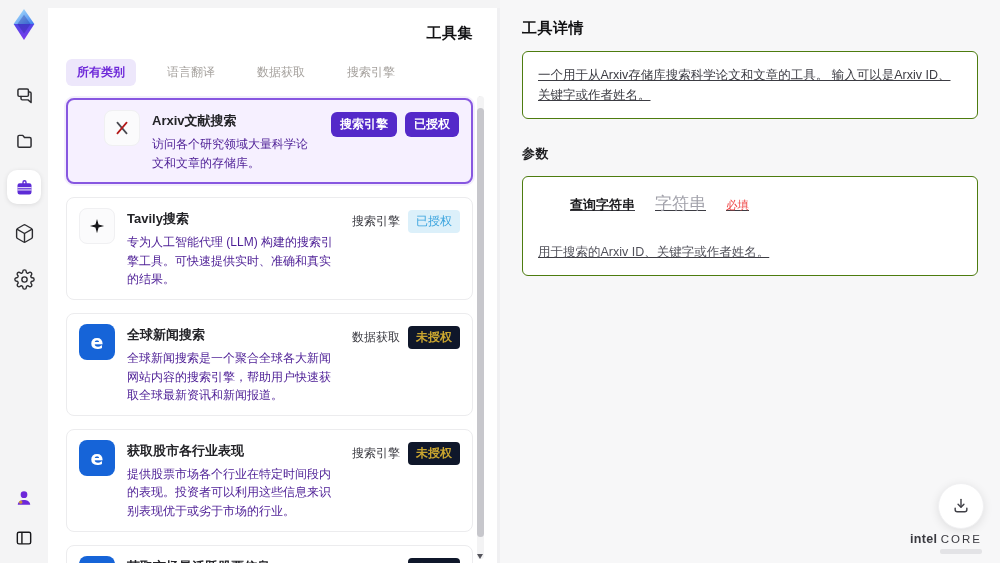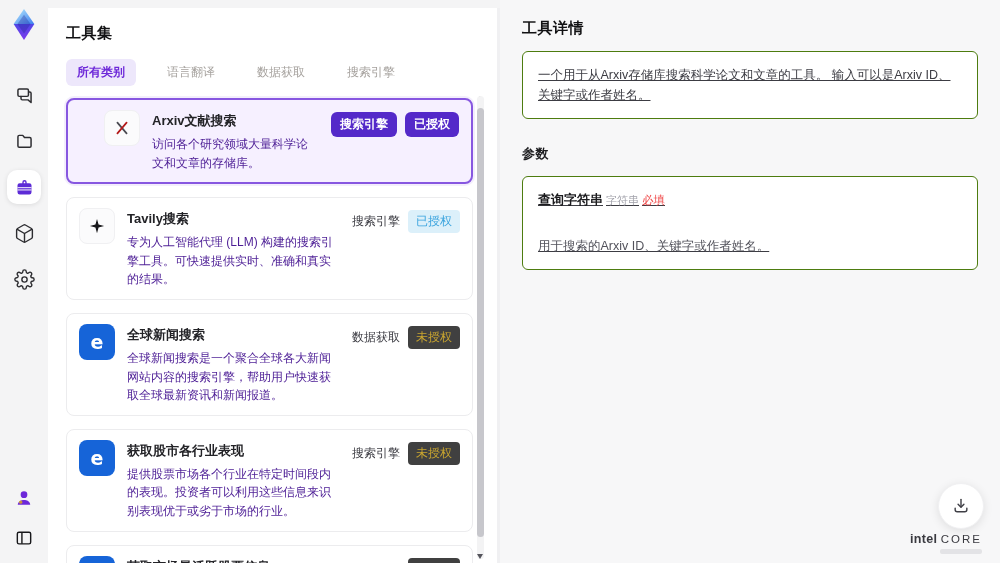--- a/index.html
+++ b/index.html
@@ -13,54 +13,54 @@
   
   .rail { width:48px; flex:none; background:#f4f4f5; display:flex; flex-direction:column; align-items:center; position:relative; }
   .logo { margin-top:8px; }
   .rail-nav { margin-top:32px; display:flex; flex-direction:column; gap:12px; align-items:center; }
   .rail-item { width:34px; height:34px; border-radius:10px; display:flex; align-items:center; justify-content:center; color:#2c2c30; cursor:pointer; }
   .rail-item svg { display:block; }
   .rail-item.active { background:#fff; box-shadow:0 1px 5px rgba(0,0,0,.10); }
   .rail-bottom { position:absolute; bottom:8px; display:flex; flex-direction:column; gap:6px; align-items:center; }
   
   .main { width:452px; flex:none; background:#fff; margin-top:8px; border-right:3px solid #f0f0f2; position:relative; padding:16px 24px 0 18px; }
-  .page-title { font-size:15px; font-weight:bold; color:#121214; letter-spacing:.5px; }
+  .page-title { font-size:15px; font-weight:bold; color:#121214; letter-spacing:.5px;text-align:right; }
   .tabs { display:flex; gap:20px; align-items:center; margin:16px 0 12px; }
   .tab { font-size:12px; color:#a6a29e; padding:5px 11px; border-radius:6px; cursor:pointer; white-space:nowrap; }
   .tab.active { background:#ede7fb; color:#6d28d9; font-weight:bold; }
   .list { position:relative; }
   .tool-card { display:flex; gap:12px; background:#fff; border:1px solid #ececee; border-radius:8px; padding:10px 12px; margin-bottom:13px; cursor:pointer; }
   .tool-card.selected { background:#f6f0ff; border:2px solid #8757e0; box-shadow:0 0 0 2px rgba(135,87,224,.10);padding-left:36px; }
   .ticon { width:36px; height:36px; flex:none; border-radius:8px; display:flex; align-items:center; justify-content:center; overflow:hidden; }
   .ticon.lightbox { background:#fbfbfc; border:1px solid #f0f0f2; }
   .ticon.bluee { background:#1664d8; color:#fff; font-weight:bold; font-size:19px; font-family:"DejaVu Sans",sans-serif; }
   .t-body { flex:1; min-width:0; padding-right:6px; }
   .t-name { font-size:13px; font-weight:bold; color:#232327; margin:2px 0 5px; }
   .t-desc { font-size:12px; color:#4c1d95; line-height:1.55; }
   .t-right { flex:none; display:flex; gap:8px; align-items:flex-start; padding-top:2px; }
   .cat-label { font-size:12px; color:#3c3c43; padding-top:3px; white-space:nowrap; }
   .badge { font-size:12px; padding:3px 8px; border-radius:4px; white-space:nowrap; }
   .badge.ok { background:#dcf0fa; color:#3ba4de; }
-  .badge.no { background:#404040; color:#c9a52f; }
+  .badge.no { background:#0f172a; color:#c9a52f;font-weight:bold; }
   .badge.purple { background:#5429c9; color:#fff; border-radius:6px; padding:4px 9px; font-weight:bold; }
   
   .scrollbar { position:absolute; top:88px; bottom:4px; right:13px; width:7px; }
   .sb-track { position:absolute; inset:0; background:#f3f3f4; border-radius:4px; }
   .sb-thumb { position:absolute; left:0; right:0; top:12px; bottom:22px; background:#c7c7cc; border-radius:4px; }
   .sb-arrow { position:absolute; left:0; width:0; height:0; border-left:3.5px solid transparent; border-right:3.5px solid transparent; }
   .sb-arrow.up { top:0; border-bottom:5px solid #55555c; }
   .sb-arrow.down { bottom:0; border-top:5px solid #55555c; }
   
   .detail { flex:1; background:#f7f7f8; padding:19px 22px; position:relative; }
   .detail-title { font-size:15px; font-weight:bold; color:#121214; letter-spacing:.5px; }
   .section-h { font-size:13px; font-weight:bold; color:#1c1c1f; margin-top:26px; letter-spacing:.5px; }
   .info-card { background:#fff; border:1px solid #4d7c0f; border-radius:6px; padding:13px 15px; margin-top:13px; font-size:12.5px; color:#3c3c43; line-height:1.6;text-decoration:underline; }
-  .param-head { display:flex; align-items:baseline; gap:3px; }
+  .param-head { display:flex; align-items:baseline; gap:20px;margin-left:32px; }
   .param-name { font-size:13px; font-weight:bold; color:#1c1c1f; }
-  .param-type { font-size:11px; color:#a1a1aa; }
+  .param-type { font-size:17px; color:#a1a1aa; }
   .param-req { font-size:11.5px; color:#ef4444; }
   .param-desc { margin-top:25px; font-size:12.5px; color:#52525b; }
   
   .fab { position:absolute; right:16px; bottom:34px; width:46px; height:46px; border-radius:50%; background:#fff; border:1px solid #f0f0f2; box-shadow:0 2px 10px rgba(0,0,0,.10); display:flex; align-items:center; justify-content:center; cursor:pointer; }
   .brand { position:absolute; right:18px; bottom:9px; text-align:center; line-height:1; }
   .brand-text { font-size:12.5px; color:#3a3a40; }
   .brand-text .b1 { font-weight:bold; letter-spacing:.3px; }
   .brand-text .b2 { font-weight:normal; letter-spacing:2px; font-size:11.5px; }
   .brand-bar { width:42px; height:5px; background:#e3e3e6; border-radius:2px; margin:4px 0 0 auto; }
 </style>

